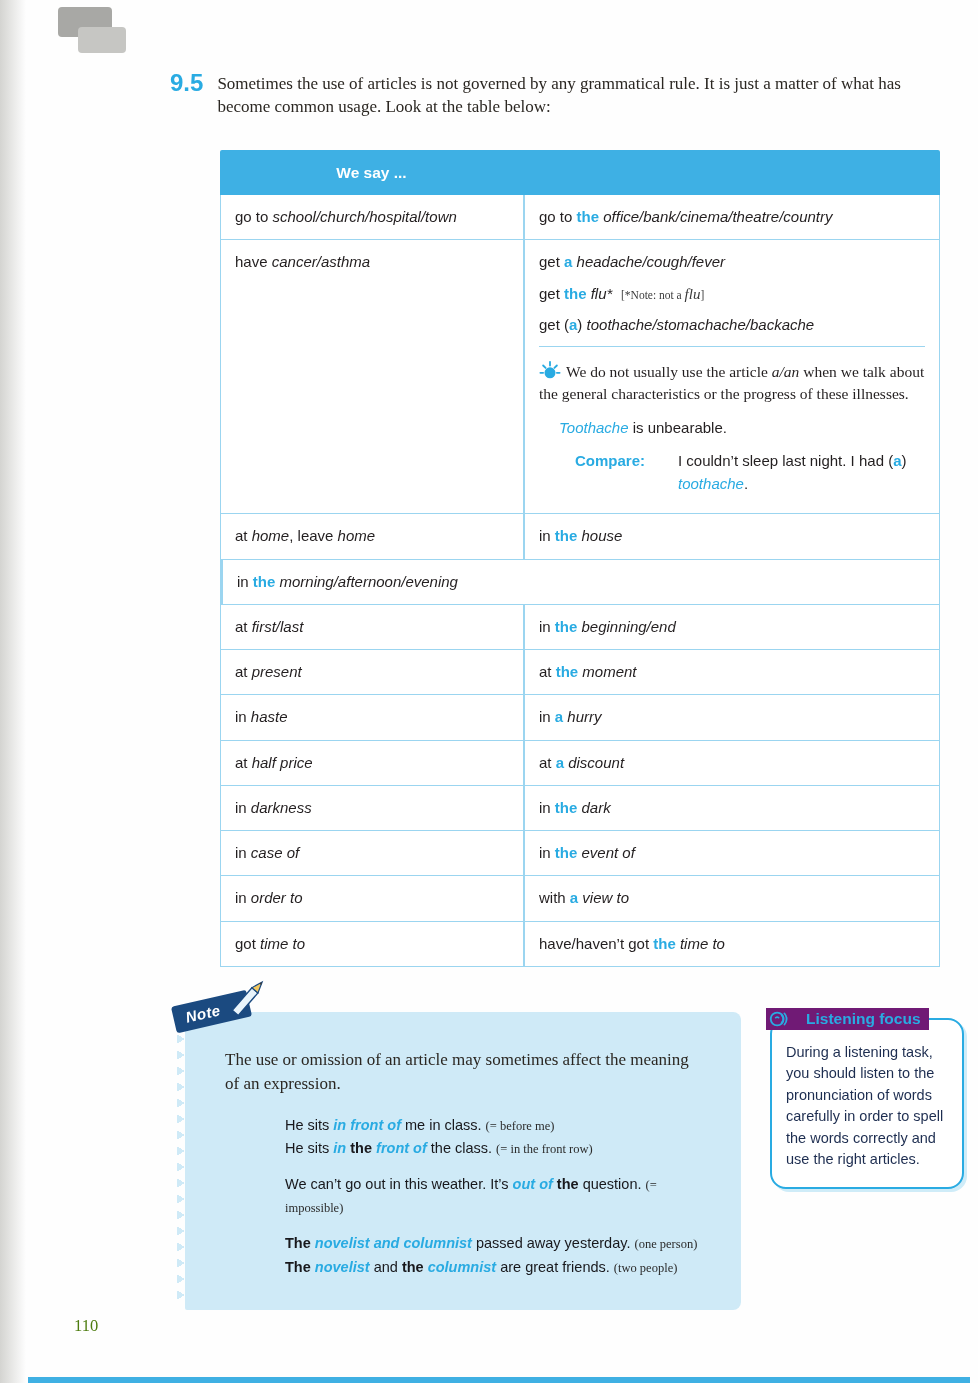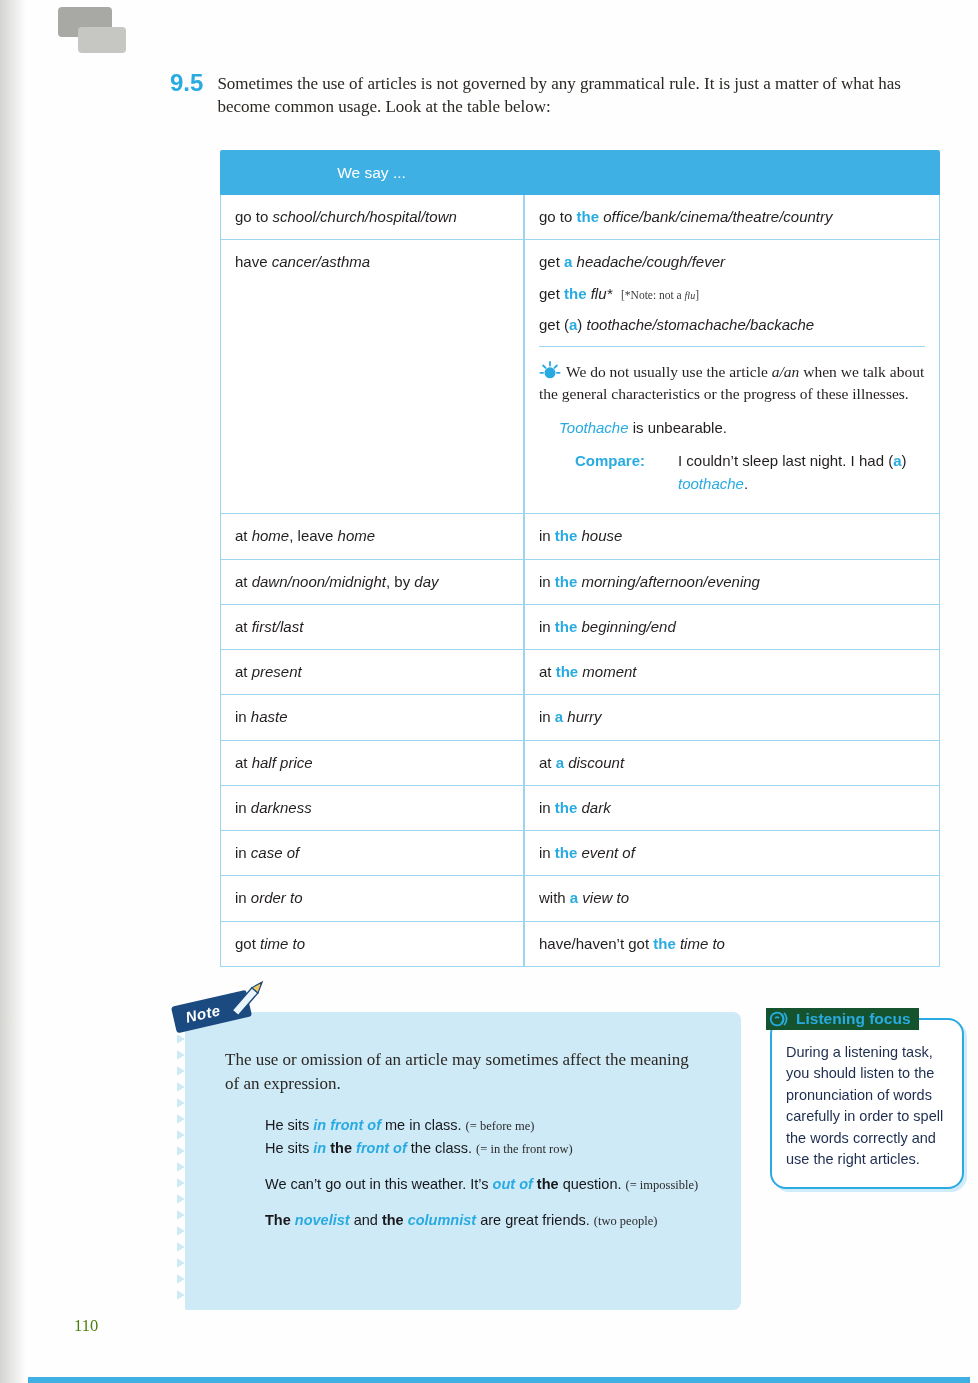--- a/index.html
+++ b/index.html
@@ -16,35 +16,35 @@
   .bottom-edge{position:absolute;left:28px;right:8px;bottom:0;height:6px;background:var(--bottom-bar,#3fb0e3)}
 
   
   .section-header{position:absolute;left:170px;top:70px;width:780px;display:flex;align-items:flex-start;gap:14px}
   .sec-num{color:var(--accent,#29abe2);font-weight:700;font-size:24px;line-height:1.1;font-family:"Liberation Sans",sans-serif}
   .intro{font-family:"Liberation Serif",serif;font-size:17px;line-height:1.38;color:#2b2722;width:728px;padding-top:2px}
 
   
   .usage-table{position:absolute;left:220px;top:150px;width:720px}
   .thead{display:grid;grid-template-columns:303px 1fr;background:var(--table-header-bg,#3eb0e4);
-    color:#fff;font-weight:400;font-size:15.5px;height:45px;align-items:center;text-align:left;border-radius:2px 2px 0 0}
+    color:#fff;font-weight:700;font-size:15.5px;height:45px;align-items:center;text-align:left;border-radius:2px 2px 0 0}
   .th+.th{border-left:2px solid rgba(255,255,255,.55);height:100%;display:flex;align-items:center;justify-content:center}
   .th{height:100%;display:flex;align-items:center;justify-content:center}
   .tbody{border:1px solid var(--table-border,#9bd5f0);border-top:none;background:#fff}
   .trow{display:grid;grid-template-columns:302px 1fr;min-height:44px}
   .trow+.trow{border-top:1.5px solid var(--table-border,#9bd5f0)}
   .tcell{padding:12px 14px;font-size:15px;line-height:1.35}
   .tright{border-left:2px solid var(--table-border,#9bd5f0)}
   .rline{margin-bottom:11px;white-space:nowrap}
   
   .sg-i{font-style:italic}
   .sg-acc{color:var(--accent,#29abe2);font-weight:700}
   .sg-ai{color:var(--accent,#29abe2);font-style:italic}
   .sg-note{font-size:11.5px;font-family:"Liberation Serif",serif;color:#3a3a3a}
-  .sg-notei{font-size:10px;font-family:"Liberation Serif",serif;color:#3a3a3a;font-style:italic}
+  .sg-notei{font-size:15px;font-family:"Liberation Serif",serif;color:#3a3a3a;font-style:italic}
   .sg-hb{color:var(--accent,#29abe2);font-weight:700;font-style:italic}
   .sg-hd{font-weight:700}
   .sg-ex{font-size:12.5px;font-family:"Liberation Serif",serif;color:#2b2b2b}
   
   .tip{margin-top:4px;border-top:1.5px solid var(--table-border,#9bd5f0);padding:13px 0 4px}
   .tip-main{font-family:"Liberation Serif",serif;font-size:15.5px;line-height:1.42;color:#231f20}
   .bulb{color:var(--accent,#29abe2);margin-right:5px}
   .bulb svg{vertical-align:-5px}
   .tip-ex{margin:13px 0 0 20px;font-size:15px}
   .tip-compare{margin:12px 0 2px 36px;display:flex;gap:33px;font-size:15px;line-height:1.5}
@@ -53,30 +53,30 @@
   
   .note-box{position:absolute;left:185px;top:1012px;width:556px;min-height:298px;
     background:var(--note-bg,#cfeaf7);border-radius:2px 8px 8px 2px;padding:36px 24px 18px 40px}
   .note-zig{position:absolute;left:-8px;top:3px;bottom:3px;width:8px;
     background:conic-gradient(from 240deg at 100% 50%, var(--note-bg,#cfeaf7) 0 60deg, transparent 60deg) 0 0/8px 16px repeat-y}
   .note-tag{position:absolute;top:-14px;left:-12px;background:var(--note-tag-bg,#1b4a80);color:#fff;
     font-style:italic;font-weight:700;font-size:15px;padding:5px 30px 5px 12px;border-radius:3px;
     transform:rotate(-13deg);letter-spacing:.5px}
   .pencil{position:absolute;right:-26px;top:0;transform:rotate(-36deg)}
   .note-intro{font-family:"Liberation Serif",serif;font-size:17px;line-height:1.4;color:#2b2722;width:480px;margin-bottom:18px}
-  .note-examples{margin-left:40px}
+  .note-examples{margin-left:60px}
   .note-line{font-size:14.5px;line-height:1.6;color:#18181c}
   .ex-group{margin-bottom:13px}
 
   
   .listen-box{position:absolute;left:770px;top:1018px;width:194px;background:#fff;
     border:2.5px solid var(--listen-border,#29abe2);border-radius:16px;padding:18px 12px 16px 14px;
     box-shadow:3px 3px 0 rgba(41,171,226,.22)}
-  .listen-head{position:absolute;top:-12px;left:-6px;display:flex;align-items:center;gap:6px;
-    background:#14532d;padding:0 8px 0 2px}
+  .listen-head{position:absolute;top:-12px;left:-6px;display:flex;align-items:center;gap:16px;
+    background:#701a75;padding:0 8px 0 2px}
   .listen-icon{color:var(--accent,#29abe2);display:inline-flex}
   .listen-title{color:var(--accent,#29abe2);font-weight:700;font-size:15.5px;white-space:nowrap}
   .listen-body{font-size:14.5px;line-height:1.48;color:var(--handwriting,#1d2d50);margin-top:4px}
 
   .page-number{position:absolute;left:74px;top:1316px;font-family:"Liberation Serif",serif;font-size:16.5px;color:#4d7c0f}
 </style>
 </head>
 <body>
 
 <div class="page">
@@ -122,21 +122,20 @@
                 </div>
               </div>
             </div>
           </div>
         </div>
         <div class="trow">
           <div class="tcell tleft"><span>at </span><span class="sg-i">home</span><span>, leave </span><span class="sg-i">home</span></div>
           <div class="tcell tright"><span>in </span><span class="sg-acc">the</span><span class="sg-i"> house</span></div>
         </div>
         <div class="trow">
-          <div class="tcell tleft"><span>at </span><span class="sg-i">dawn/noon/midnight</span><span>, by </span><span class="sg-i">day</span></div>
           <div class="tcell tright"><span>in </span><span class="sg-acc">the</span><span class="sg-i"> morning/afternoon/evening</span></div>
         </div>
         <div class="trow">
           <div class="tcell tleft"><span>at </span><span class="sg-i">first/last</span></div>
           <div class="tcell tright"><span>in </span><span class="sg-acc">the</span><span class="sg-i"> beginning/end</span></div>
         </div>
         <div class="trow">
           <div class="tcell tleft"><span>at </span><span class="sg-i">present</span></div>
           <div class="tcell tright"><span>at </span><span class="sg-acc">the</span><span class="sg-i"> moment</span></div>
         </div>
@@ -182,20 +181,21 @@
     <p class="note-intro">The use or omission of an article may sometimes affect the meaning of an expression.</p>
     <div class="note-examples">
         <div class="ex-group">
           <div class="note-line"><span>He sits </span><span class="sg-hb">in front of </span><span>me in class. </span><span class="sg-ex">(= before me)</span></div>
           <div class="note-line"><span>He sits </span><span class="sg-hb">in </span><span class="sg-hd">the </span><span class="sg-hb">front of </span><span>the class. </span><span class="sg-ex">(= in the front row)</span></div>
         </div>
         <div class="ex-group">
           <div class="note-line"><span>We can’t go out in this weather. It’s </span><span class="sg-hb">out of </span><span class="sg-hd">the </span><span>question. </span><span class="sg-ex">(= impossible)</span></div>
         </div>
         <div class="ex-group">
+          <div class="note-line"><span class="sg-hd">The </span><span class="sg-hb">novelist and columnist </span><span>passed away yesterday. </span><span class="sg-ex">(one person)</span></div>
           <div class="note-line"><span class="sg-hd">The </span><span class="sg-hb">novelist </span><span>and </span><span class="sg-hd">the </span><span class="sg-hb">columnist </span><span>are great friends. </span><span class="sg-ex">(two people)</span></div>
         </div>
       </div>
   </aside>
 
   <aside class="listen-box">
     <div class="listen-head">
       <span class="listen-icon">
         <svg width="22" height="22" viewBox="0 0 24 24" fill="none" stroke="currentColor" stroke-width="2" stroke-linecap="round">
           <circle cx="10" cy="12" r="7"></circle>

